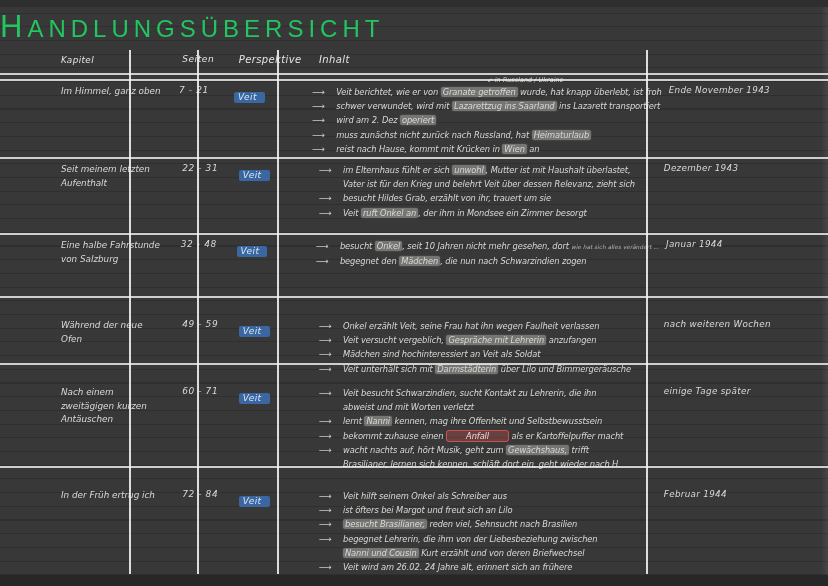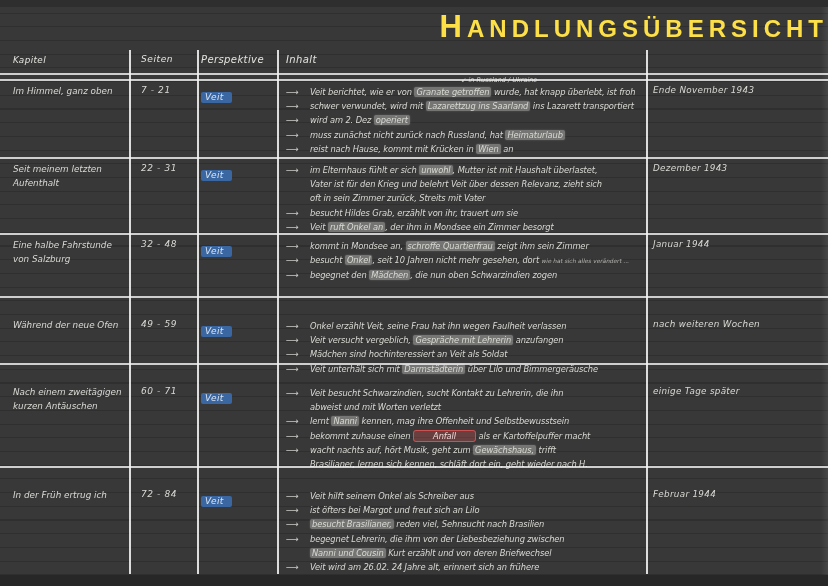--- a/index.html
+++ b/index.html
@@ -19,23 +19,23 @@
   
   .page::after {
     content:""; position:absolute; right:0; top:0; bottom:0; width:7px; pointer-events:none;
     background:linear-gradient(90deg, rgba(255,255,255,0), rgba(255,255,255,0.07));
   }
   .band { position:absolute; left:0; right:0; z-index:5; }
   .band.top { top:0; height:7px; background:#2e2e2e; }
   .band.bottom { bottom:0; height:11px; background:#272727; }
 
   .title {
-    position:absolute; top:9px; left:0; right:0; text-align:right;
-    font-family:"Liberation Sans", sans-serif; font-weight:bold;
-    font-size:24px; letter-spacing:5px; color:#fde047;
+    position:absolute; top:9px; left:0; right:0; text-align:left;
+    font-family:"Liberation Sans", sans-serif; font-weight:normal;
+    font-size:24px; letter-spacing:5px; color:#22c55e;
     text-transform:uppercase; z-index:2;
   }
   .title::first-letter { font-size:31px; }
 
   
   .vline { position:absolute; top:50px; height:524px; width:1.5px;
            background:rgba(244,244,244,0.88); z-index:3; }
   .v1{left:129px}.v2{left:197px}.v3{left:277px}.v4{left:646px}
   .hline { position:absolute; left:0; right:0; height:1.5px;
            background:rgba(244,244,244,0.8); z-index:3; }
@@ -49,21 +49,21 @@
   .tbody { position:absolute; top:79px; left:0; right:0; z-index:2; }
   .row { display:flex; box-sizing:border-box; }
   .tbody .row:nth-child(1){height:78px}
   .tbody .row:nth-child(2){height:76px}
   .tbody .row:nth-child(3){height:80px}
   .tbody .row:nth-child(4){height:67px}
   .tbody .row:nth-child(5){height:103px}
   .tbody .row:nth-child(6){height:109px}
 
   .cell { box-sizing:border-box; padding-top:6px; font-style:italic; }
-  .kapitel { width:129px; padding-left:13px; padding-right:5px; font-size:8.8px; line-height:13.5px; }
+  .kapitel { width:129px; padding-left:13px; padding-right:5px; font-size:8.8px; line-height:13.5px;margin-left:48px; }
   .seiten  { width:68px;  padding-left:12px; font-size:9px; letter-spacing:0.6px; }
   .persp   { width:80px;  padding-left:4px; }
   .inhalt  { width:369px; padding-left:9px; position:relative; }
   .date    { width:182px; padding-left:7px; font-size:8.8px; letter-spacing:0.3px; }
 
   .blue {
     display:inline-block; background:#3a67a2; color:#d9e4f2;
     font-size:9px; padding:0 8px 1px 4px; border-radius:2px; letter-spacing:0.4px;
   }
 
@@ -111,34 +111,32 @@
         </div>
         <div class="cell date">Ende November 1943</div>
       </div>
       <div class="row">
         <div class="cell kapitel">Seit meinem letzten Aufenthalt</div>
         <div class="cell seiten">22 - 31</div>
         <div class="cell persp"><span class="blue">Veit</span></div>
         <div class="cell inhalt">
           <div class="line"><span class="arrow">⟶</span><span class="seg">im Elternhaus fühlt er sich </span><span class="seg hl">unwohl</span><span class="seg">, Mutter ist mit Haushalt überlastet,</span></div>
           <div class="line"><span class="arrow spacer">⟶</span><span class="seg">Vater ist für den Krieg und belehrt Veit über dessen Relevanz, zieht sich</span></div>
-          <div class="line"><span class="arrow spacer">⟶</span><span class="seg">oft in sein Zimmer zurück, Streits mit Vater</span></div>
           <div class="line"><span class="arrow">⟶</span><span class="seg">besucht Hildes Grab, erzählt von ihr, trauert um sie</span></div>
           <div class="line"><span class="arrow">⟶</span><span class="seg">Veit </span><span class="seg hl">ruft Onkel an</span><span class="seg">, der ihm in Mondsee ein Zimmer besorgt</span></div>
         </div>
         <div class="cell date">Dezember 1943</div>
       </div>
       <div class="row">
         <div class="cell kapitel">Eine halbe Fahrstunde von Salzburg</div>
         <div class="cell seiten">32 - 48</div>
         <div class="cell persp"><span class="blue">Veit</span></div>
         <div class="cell inhalt">
-          <div class="line"><span class="arrow">⟶</span><span class="seg">kommt in Mondsee an, </span><span class="seg hl">schroffe Quartierfrau</span><span class="seg"> zeigt ihm sein Zimmer</span></div>
           <div class="line"><span class="arrow">⟶</span><span class="seg">besucht </span><span class="seg hl">Onkel</span><span class="seg">, seit 10 Jahren nicht mehr gesehen, dort </span><span class="seg tiny">wie hat sich alles verändert ...</span></div>
-          <div class="line"><span class="arrow">⟶</span><span class="seg">begegnet den </span><span class="seg hl">Mädchen</span><span class="seg">, die nun oben Schwarzindien zogen</span></div>
+          <div class="line"><span class="arrow">⟶</span><span class="seg">begegnet den </span><span class="seg hl">Mädchen</span><span class="seg">, die nun nach Schwarzindien zogen</span></div>
         </div>
         <div class="cell date">Januar 1944</div>
       </div>
       <div class="row">
         <div class="cell kapitel">Während der neue Ofen</div>
         <div class="cell seiten">49 - 59</div>
         <div class="cell persp"><span class="blue">Veit</span></div>
         <div class="cell inhalt">
           <div class="line"><span class="arrow">⟶</span><span class="seg">Onkel erzählt Veit, seine Frau hat ihn wegen Faulheit verlassen</span></div>
           <div class="line"><span class="arrow">⟶</span><span class="seg">Veit versucht vergeblich, </span><span class="seg hl">Gespräche mit Lehrerin</span><span class="seg"> anzufangen</span></div>

